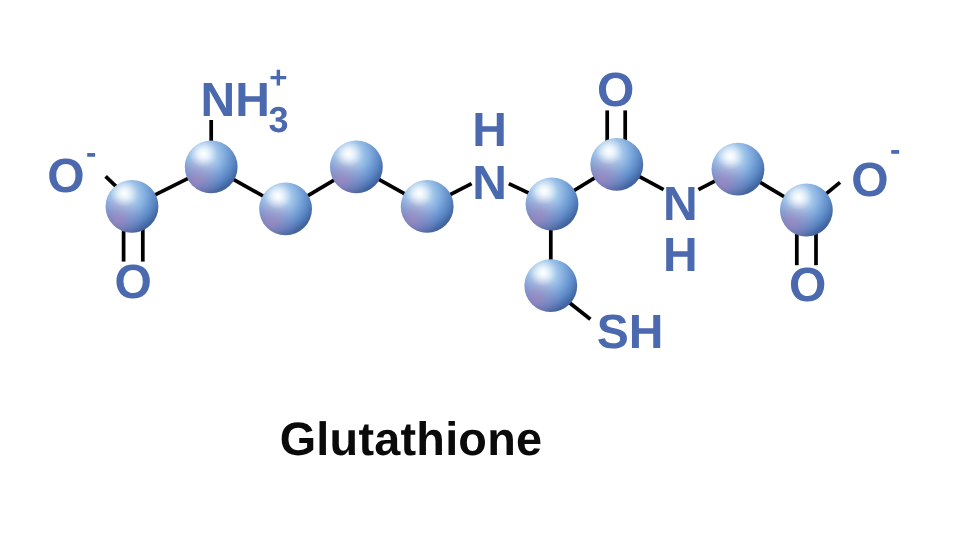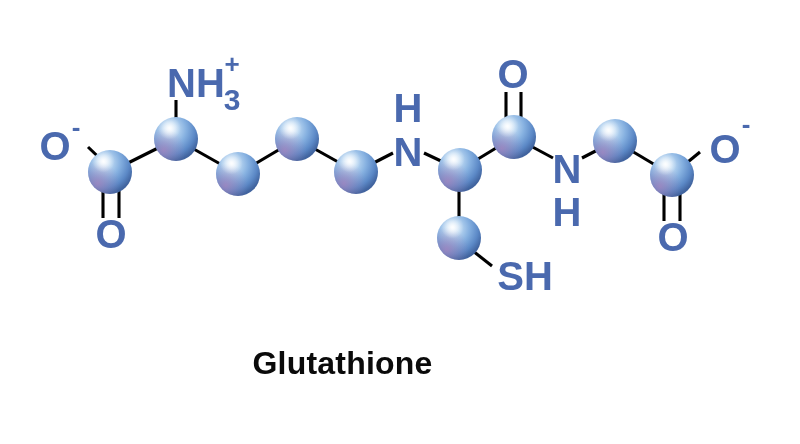--- a/index.html
+++ b/index.html
@@ -39,21 +39,21 @@
   .bond       { stroke: #000000; stroke-width: 3.1; stroke-linecap: butt; }
   .bond-dbl   { stroke: #000000; stroke-width: 3.1; stroke-linecap: butt; }
   #caption {
     position: absolute;
     left: 0;
     top: 345px;
     width: 685px;
     text-align: center;
     font-family: "Liberation Sans", sans-serif;
     font-weight: 700;
-    font-size: 32px;
+    font-size: 39px;
     letter-spacing: 0.2px;
     color: #0a0a0a;
   }
 </style>
 </head>
 <body>
 
 <div id="stage">
 
   <svg id="structure-svg" viewBox="0 0 800 444">

